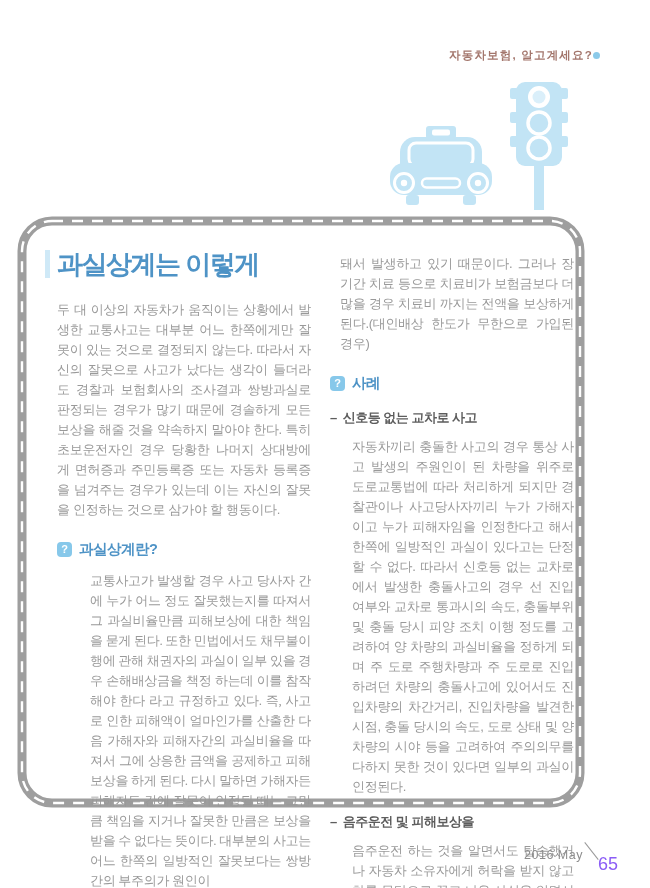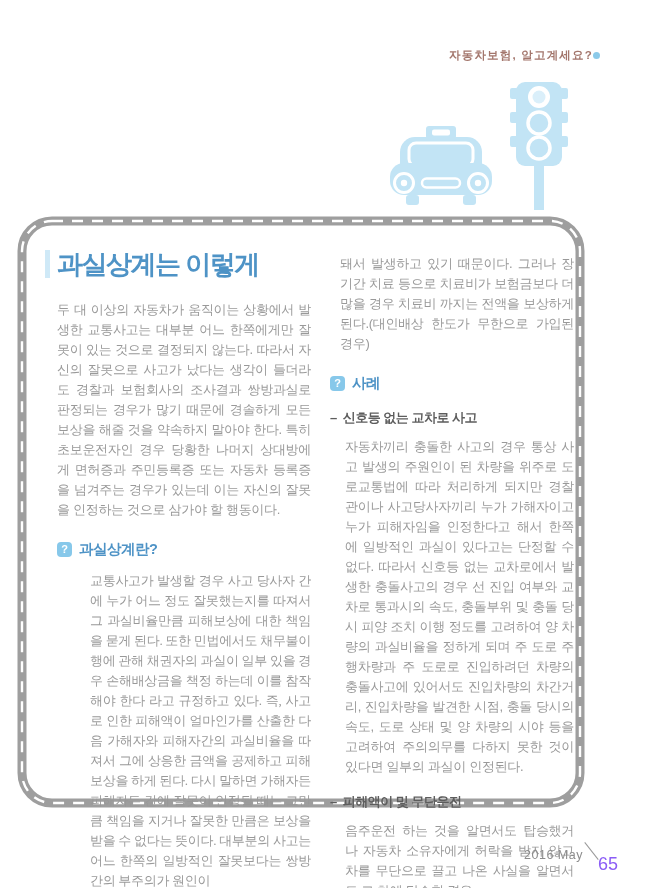--- a/index.html
+++ b/index.html
@@ -49,21 +49,21 @@
   }
   .sec-title{font-size:14.5px;font-weight:bold;color:#4e93c6;letter-spacing:-0.5px;}
 
   .sec-body-left{margin:12px 0 0 33px;font-family:Liberation Serif, serif;}
   .cont-para{margin-left:10px;}
 
   .case-title{
     display:flex;align-items:baseline;gap:6px;margin-top:16px;
     font-size:13px;font-weight:bold;color:#5d5d5d;letter-spacing:-0.5px;
   }
-  .case-body{margin:10px 0 0 15px;}
+  .case-body{margin:10px 0 0 22px;}
 
   
   .footer{position:absolute;right:32px;top:838px;display:flex;align-items:flex-start;}
   .footer .issue{color:#8c8c8c;font-size:12.5px;margin-top:10px;letter-spacing:0.5px;}
   .footer .slash{
     width:1px;height:22px;background:#9a9a9a;transform:rotate(-38deg);
     margin:2px 6px 0 8px;
   }
   .footer .pagenum{color:#8b5cf6;font-size:18px;font-weight:normal;margin-top:16px;}
 </style>
@@ -142,21 +142,21 @@
     </div>
 
     <div class="case-title">
       <span>–</span>
       <span>신호등 없는 교차로 사고</span>
     </div>
     <p class="body-text case-body">자동차끼리 충돌한 사고의 경우 통상 사고 발생의 주원인이 된 차량을 위주로 도로교통법에 따라 처리하게 되지만 경찰관이나 사고당사자끼리 누가 가해자이고 누가 피해자임을 인정한다고 해서 한쪽에 일방적인 과실이 있다고는 단정할 수 없다. 따라서 신호등 없는 교차로에서 발생한 충돌사고의 경우 선 진입 여부와 교차로 통과시의 속도, 충돌부위 및 충돌 당시 피양 조치 이행 정도를 고려하여 양 차량의 과실비율을 정하게 되며 주 도로 주행차량과 주 도로로 진입하려던 차량의 충돌사고에 있어서도 진입차량의 차간거리, 진입차량을 발견한 시점, 충돌 당시의 속도, 도로 상태 및 양 차량의 시야 등을 고려하여 주의의무를 다하지 못한 것이 있다면 일부의 과실이 인정된다.</p>
 
     <div class="case-title">
       <span>–</span>
-      <span>피해액이 및 무단운전</span>
+      <span>음주운전 및 피해보상을</span>
     </div>
     <p class="body-text case-body">음주운전 하는 것을 알면서도 탑승했거나 자동차 소유자에게 허락을 받지 않고 차를 무단으로 끌고 나온 사실을 알면서도 그 차에 탑승할 경우</p>
   </div>
 
   <div class="footer">
     <span class="issue">2016 May</span>
     <span class="slash"></span>
     <span class="pagenum">65</span>
   </div>
 

